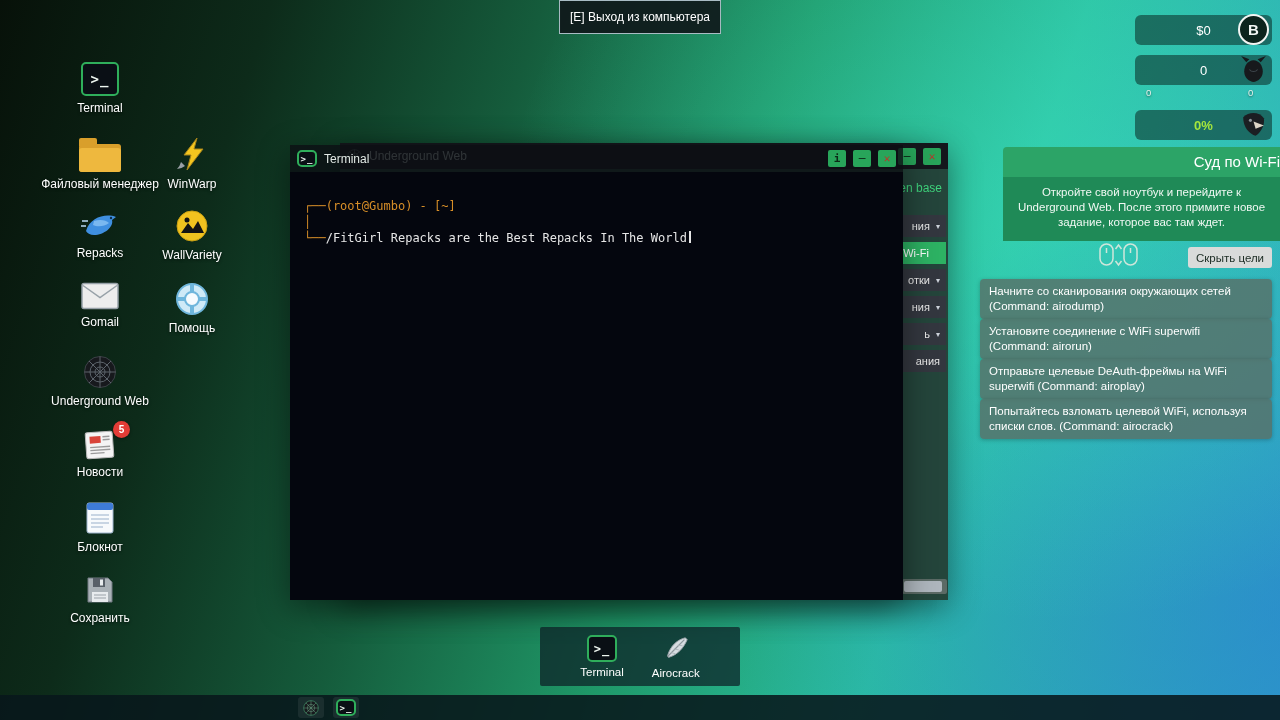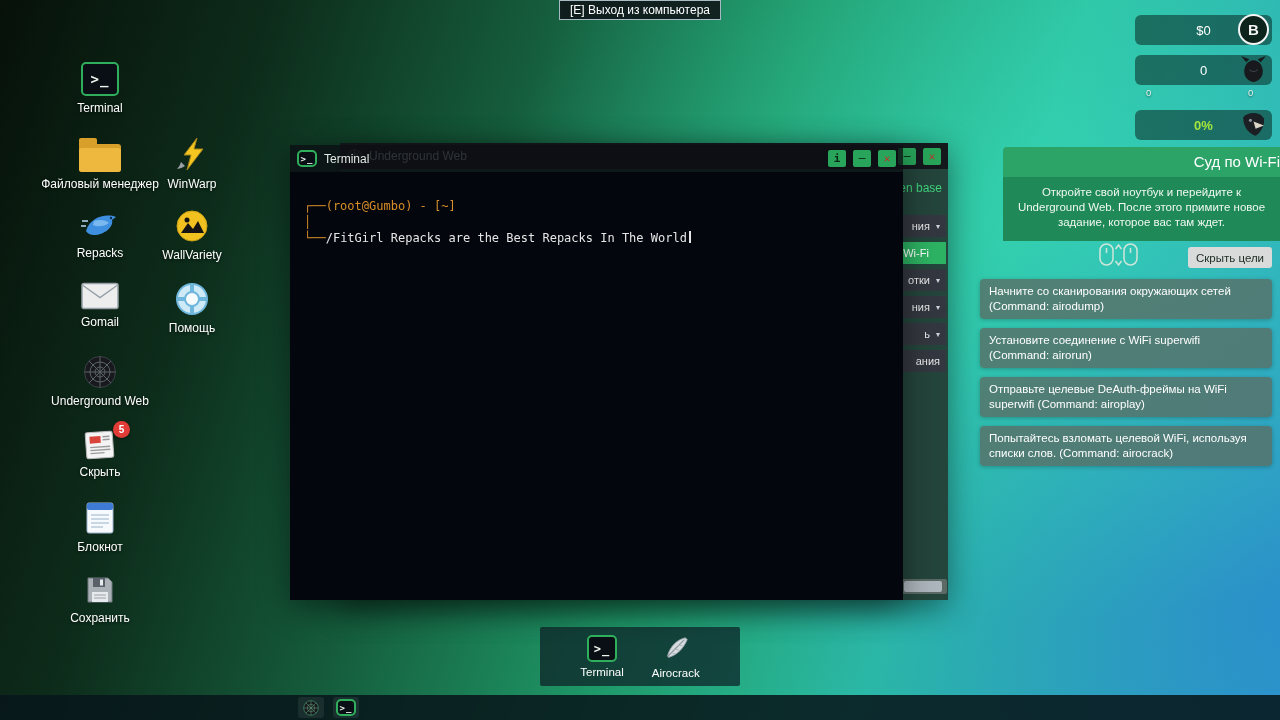--- a/index.html
+++ b/index.html
@@ -3,21 +3,21 @@
 <meta charset="utf-8">
 <style>
   *{margin:0;padding:0;box-sizing:border-box}
   body{background:#111;font-family:"Liberation Sans",sans-serif}
   .stage{position:relative;width:1280px;height:720px;overflow:hidden;
     background:
       radial-gradient(900px 700px at 82% 28%, rgba(62,232,196,.45), rgba(62,232,196,0) 60%),
       radial-gradient(1000px 800px at 100% 85%, rgba(40,130,210,.55), rgba(40,130,210,0) 55%),
       linear-gradient(108deg,#071109 0%,#0d2b1a 18%,#155c3c 36%,#1f9868 54%,#2bbfa0 72%,#2f9fc4 100%);}
   .tooltip{position:absolute;top:0;left:50%;transform:translateX(-50%);background:rgba(16,22,26,.9);
-    border:1px solid #a9bcc4;color:#fff;font-size:12px;padding:2px 10px;z-index:30;white-space:nowrap}
+    border:1px solid #a9bcc4;color:#fff;font-size:12px;padding:9px 10px;z-index:30;white-space:nowrap}
   
   .dcell{position:absolute;width:92px;display:flex;flex-direction:column;align-items:center;gap:5px;z-index:2;cursor:pointer}
   .dlabel{font-size:12px;color:#fff;text-shadow:0 1px 3px rgba(0,0,0,.65);white-space:nowrap}
   .dbadge{position:absolute;top:-7px;right:16px;background:#e23c36;color:#fff;font-size:10px;font-weight:bold;
     width:17px;height:17px;border-radius:50%;display:flex;align-items:center;justify-content:center;box-shadow:0 1px 3px rgba(0,0,0,.4)}
   .icn-term{background:#0a0f15;border:2px solid #2fae5b;border-radius:5px;color:#eef6f0;
     font-family:"DejaVu Sans Mono",monospace;font-weight:bold;display:flex;align-items:center;justify-content:center;letter-spacing:1px}
   .icn-term-lg{width:38px;height:34px;font-size:14px}
   .icn-term-md{width:30px;height:27px;font-size:12px}
   .icn-term-sm{width:20px;height:17px;font-size:9px}
@@ -51,21 +51,21 @@
   .cmd{color:#e6e6e6}
   .cursor{display:inline-block;width:2px;height:12px;background:#e6e6e6;margin-left:2px;vertical-align:-1px}
   
   .quest{position:absolute;left:1003px;top:147px;width:277px;z-index:5}
   .quest-header{height:30px;background:#2ca467;color:#fff;font-size:15px;line-height:30px;text-align:right;
     border-radius:4px 0 0 0}
   .quest-desc{background:#1f8a57;color:#f0f8f3;font-size:11.5px;line-height:1.32;text-align:center;padding:8px 10px 10px}
   .mouse-hint{position:absolute;left:1096px;top:240px;z-index:5}
   .hide-btn{position:absolute;left:1188px;top:247px;width:84px;height:21px;background:#d9dbda;color:#203028;
     font-size:11.5px;display:flex;align-items:center;justify-content:center;border-radius:3px;cursor:pointer;z-index:5}
-  .objectives{position:absolute;left:980px;top:279px;width:292px;display:flex;flex-direction:column;align-items:flex-end;gap:9px;z-index:5}
+  .objectives{position:absolute;left:980px;top:279px;width:292px;display:flex;flex-direction:column;align-items:flex-end;z-index:5}
   .obj{background:rgba(88,112,104,.82);color:#fff;font-size:11.5px;line-height:1.3;padding:5px 9px;border-radius:4px;max-width:292px;box-shadow:0 1px 4px rgba(0,0,0,.25)}
   
   .hud-bar{position:absolute;left:1135px;width:137px;height:30px;background:rgba(10,40,34,.55);border-radius:6px;
     display:flex;align-items:center;justify-content:center;color:#fff;font-size:13px;z-index:5}
   .pct{color:#a5e63d;font-weight:bold}
   .coin{position:absolute;left:1238px;top:14px;width:31px;height:31px;border-radius:50%;background:#0d241d;
     border:2.5px solid #f2f5f3;color:#f2f5f3;font-weight:bold;font-size:15px;display:flex;align-items:center;justify-content:center;z-index:6}
   .hud-ico{position:absolute;z-index:6}
   .hud-sub{position:absolute;color:#e8f2ec;font-size:9.5px;z-index:5;text-shadow:0 1px 2px rgba(0,0,0,.5)}
   
@@ -149,21 +149,21 @@
     <svg width="34" height="32" viewBox="0 0 34 32">
       <g transform="rotate(-4 16 17)">
         <rect x="3" y="4" width="27" height="26" rx="2" fill="#f4f4f4" stroke="#b9b9b9"></rect>
         <rect x="7" y="8" width="11" height="7" fill="#d9453a"></rect>
         <g stroke="#9a9a9a" stroke-width="1.4" fill="none">
           <path d="M20 9 h7 M20 12 h7 M7 19 h20 M7 22 h20 M7 25 h14"></path>
         </g>
       </g>
     </svg>
     <div class="dbadge">5</div>
-    <div class="dlabel">Скрыть</div>
+    <div class="dlabel">Новости</div>
   </div>
   <div class="dcell" style="left:54px;top:501px">
     <svg width="30" height="34" viewBox="0 0 30 34">
       <rect x="2" y="2" width="26" height="30" rx="2" fill="#f7fafc" stroke="#9fb6cf"></rect>
       <rect x="2" y="2" width="26" height="7" rx="2" fill="#3e7bd6"></rect>
       <g stroke="#b9c9da" stroke-width="1.5" fill="none">
         <path d="M6 14 h18 M6 18 h18 M6 22 h18 M6 26 h12"></path>
       </g>
     </svg>
     <div class="dlabel">Блокнот</div>

